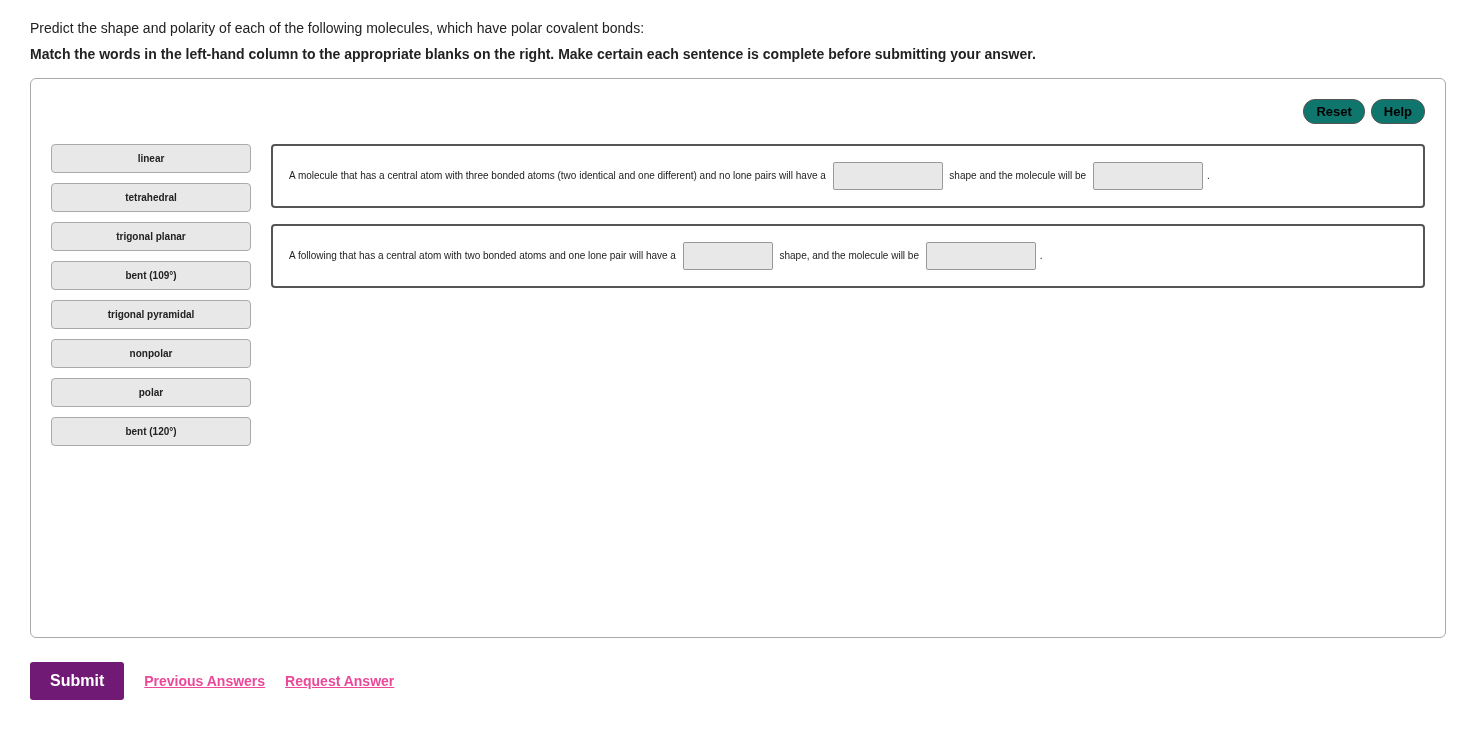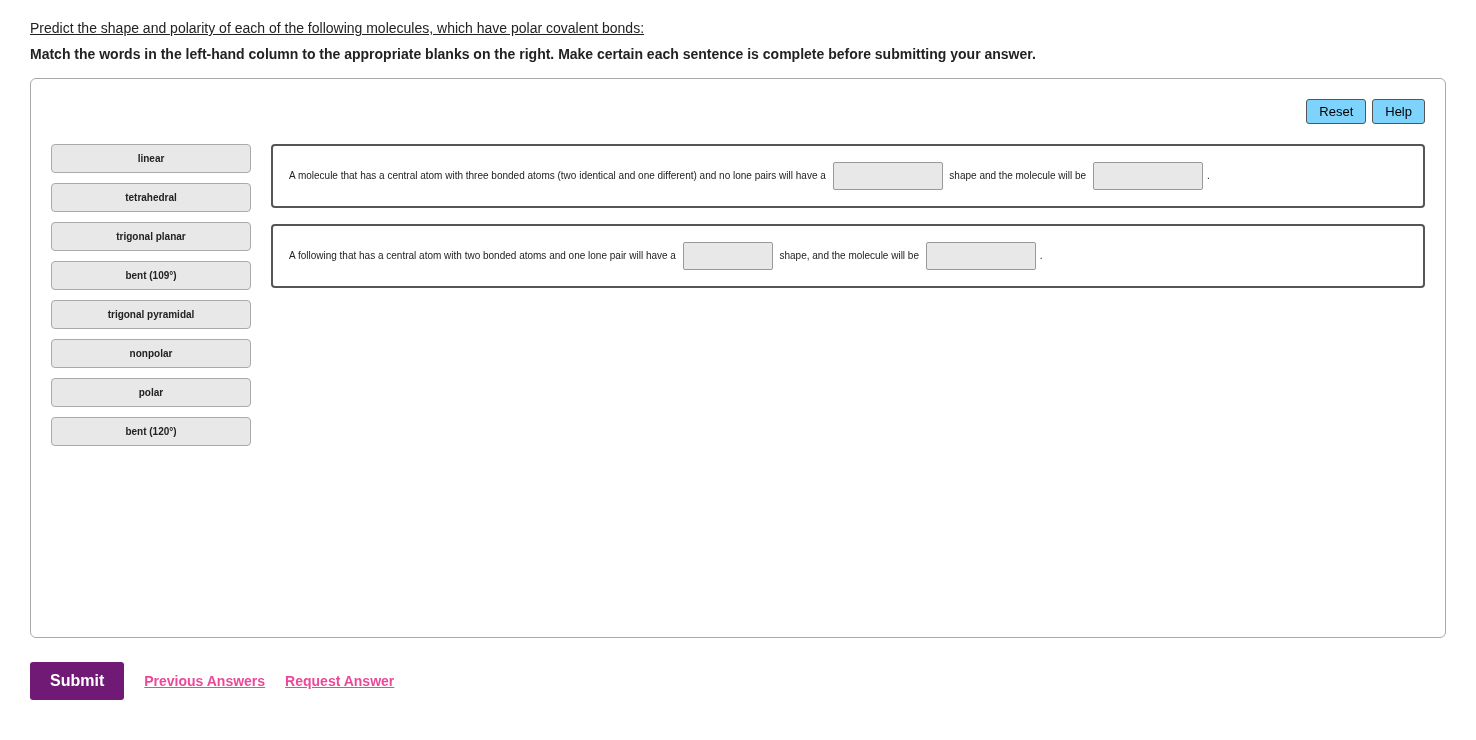--- a/index.html
+++ b/index.html
@@ -6,21 +6,20 @@
     body {
       font-family: Arial, sans-serif;
       font-size: 14px;
       background: #fff;
       color: #222;
       padding: 20px 30px;
     }
     .instructions-normal {
       margin-bottom: 10px;
       font-size: 14px;
-      text-decoration: underline;
     }
     .instructions-bold {
       font-weight: bold;
       font-size: 14px;
       margin-bottom: 16px;
     }
     .main-container {
       border: 1px solid #aaa;
       border-radius: 6px;
       padding: 20px;
@@ -28,25 +27,26 @@
       min-height: 560px;
     }
     .top-buttons {
       display: flex;
       justify-content: flex-end;
       gap: 6px;
       margin-bottom: 20px;
     }
     .btn-reset, .btn-help {
       border: 1px solid #555;
-      background: #7dd3fc;
+      background: #0f766e;
       padding: 4px 12px;
       font-size: 13px;
       cursor: pointer;
-      border-radius: 3px;
+      border-radius: 12px;
+      font-weight: bold;
     }
     .content-area {
       display: flex;
       gap: 20px;
       align-items: flex-start;
     }
     .left-column {
       display: flex;
       flex-direction: column;
       gap: 10px;

